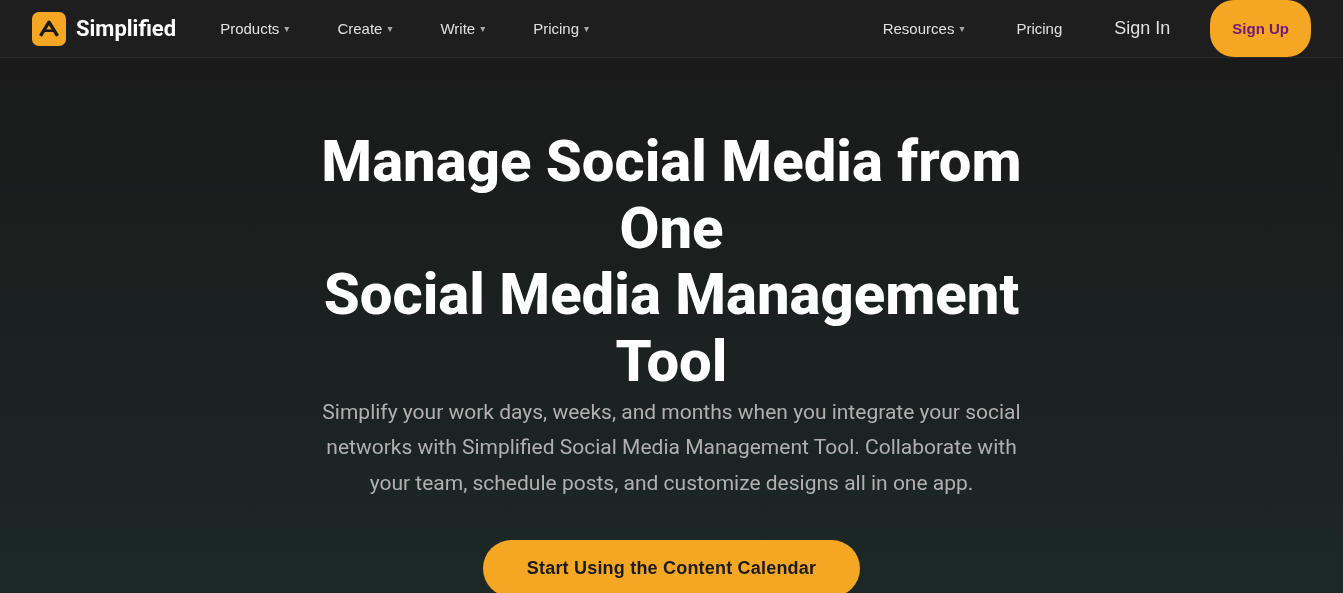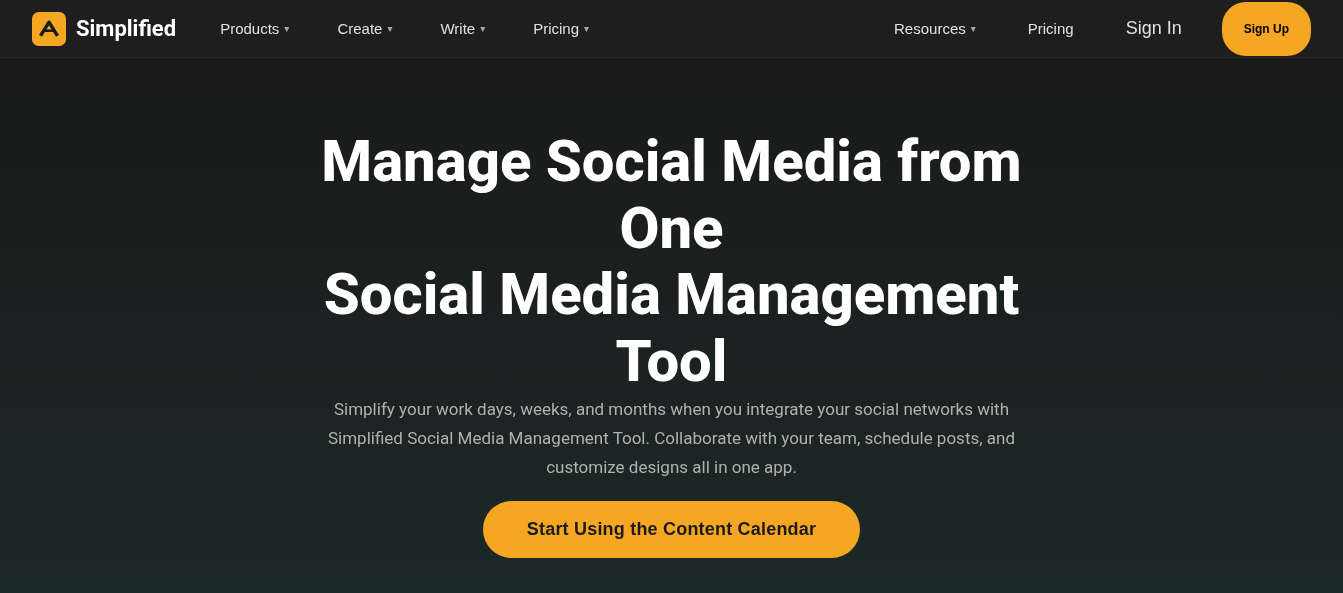--- a/index.html
+++ b/index.html
@@ -74,22 +74,22 @@
       color: #e0e0e0;
       font-size: 18px;
       font-weight: 500;
       background: none;
       border: none;
       cursor: pointer;
       padding: 8px 12px;
     }
     .sign-up-btn {
       background: #f5a623;
-      color: #000000;
-      font-size: 12px;
+      color: #701a75;
+      font-size: 15px;
       font-weight: 700;
       border: none;
       border-radius: 24px;
       padding: 20px 22px;
       cursor: pointer;
     }
 
     
     .hero {
       display: flex;
@@ -101,25 +101,25 @@
       min-height: 535px;
     }
     .hero-title {
       font-size: 58px;
       font-weight: 800;
       line-height: 1.15;
       max-width: 780px;
       color: #ffffff;
     }
     .hero-subtitle {
-      font-size: 17px;
+      font-size: 21px;
       color: #b0b0b0;
       max-width: 700px;
       line-height: 1.7;
-      margin-bottom: 20px;
+      margin-bottom: 38px;
     }
     .cta-btn {
       background: #f5a623;
       color: #1a1a1a;
       font-size: 18px;
       font-weight: 700;
       border: none;
       border-radius: 50px;
       padding: 18px 44px;
       cursor: pointer;

